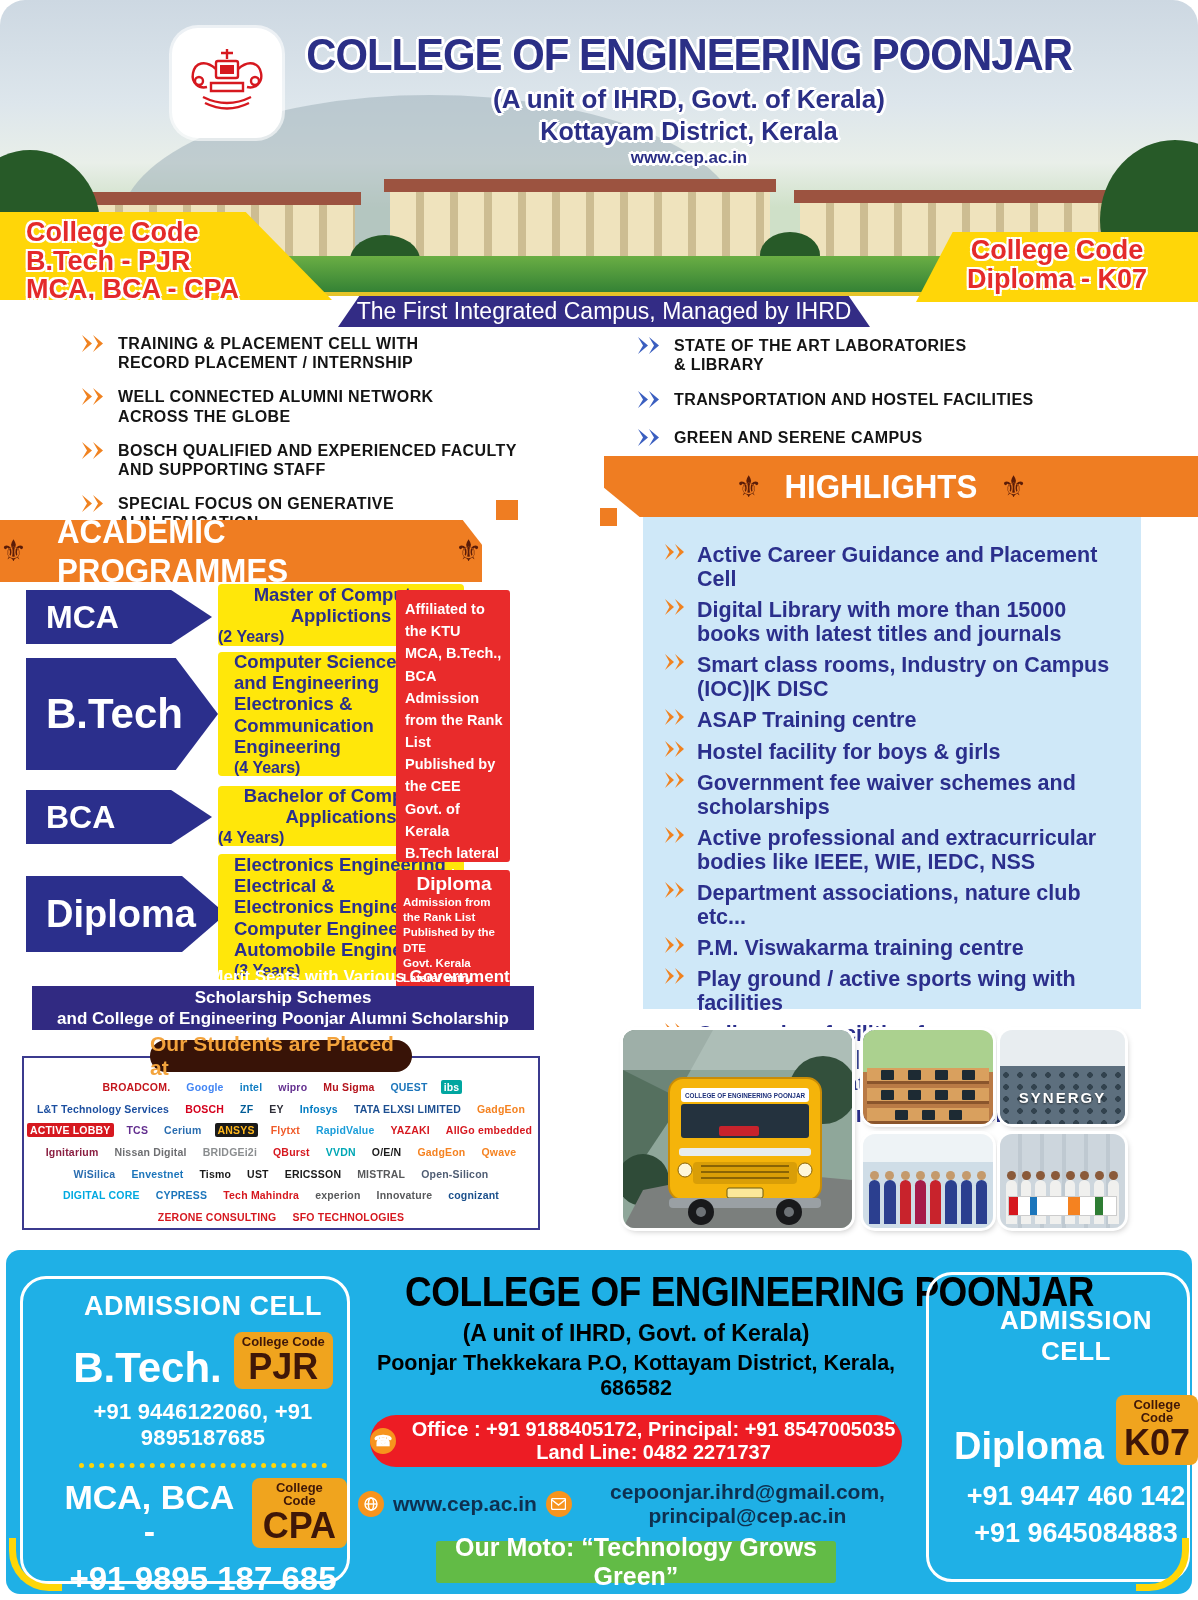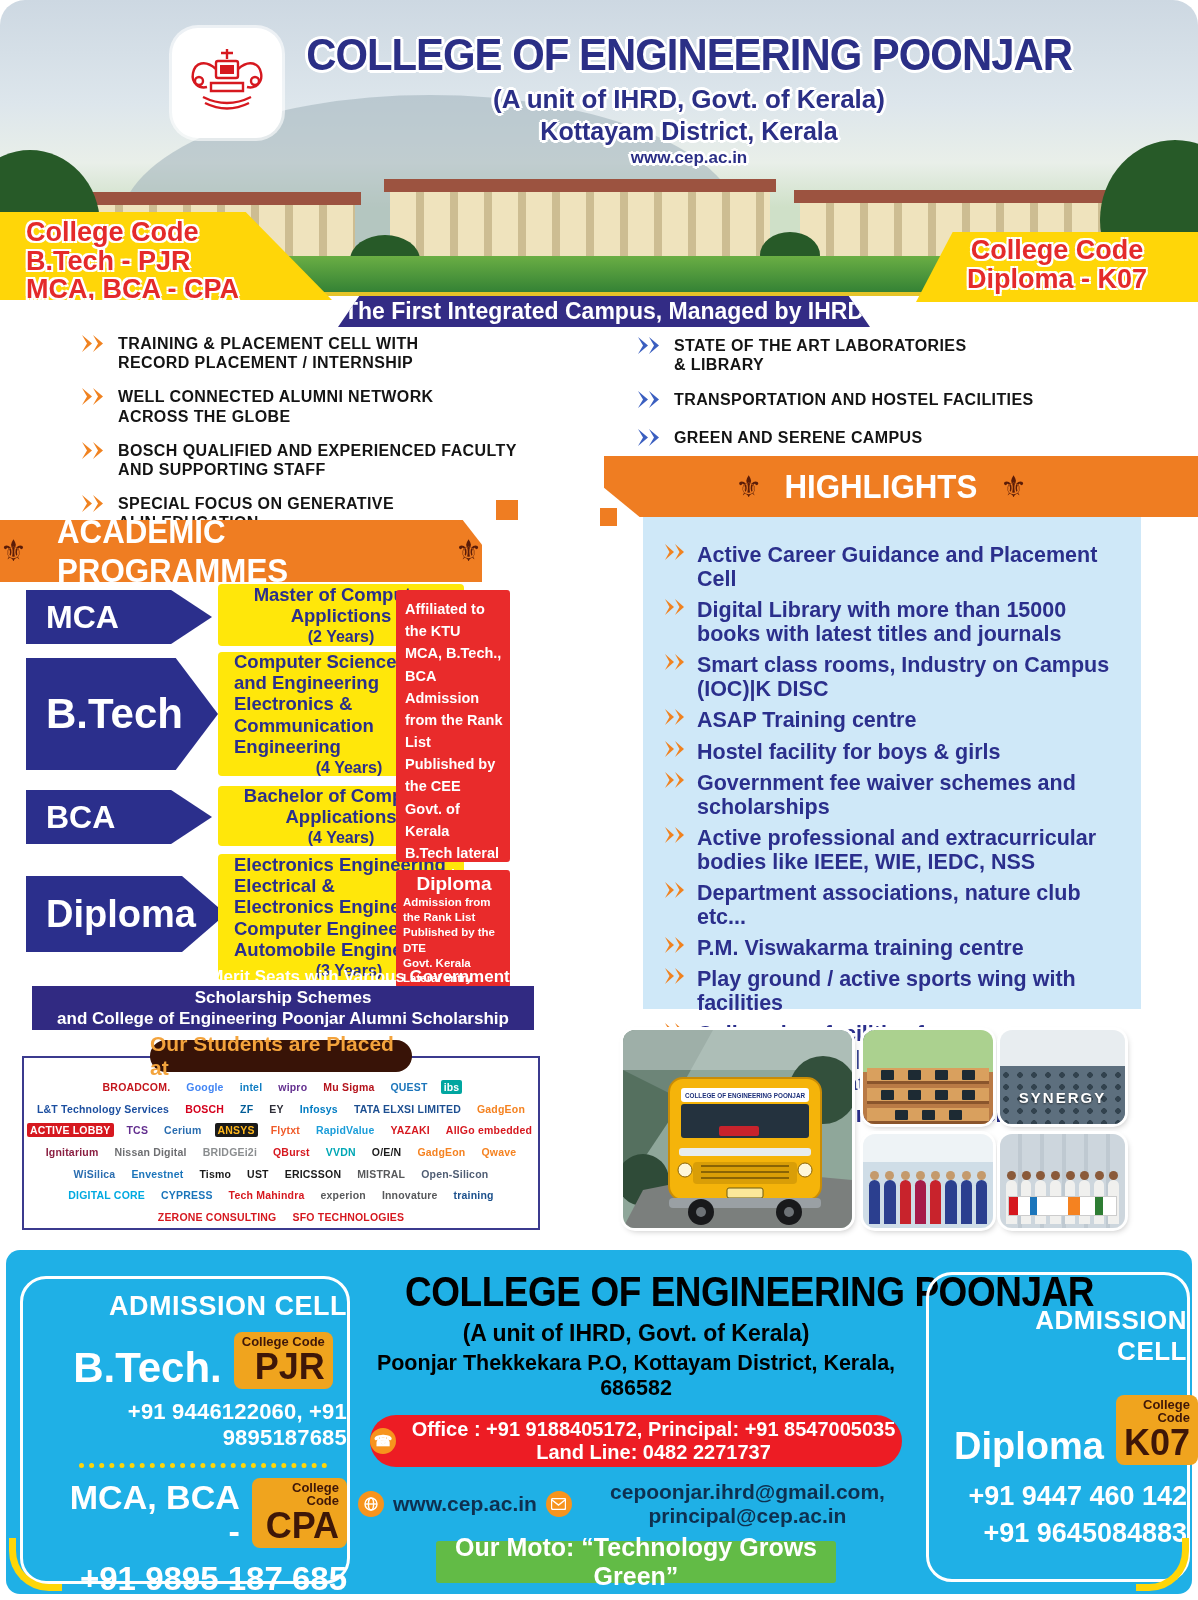--- a/index.html
+++ b/index.html
@@ -35,21 +35,21 @@
   
   .codeL{position:absolute;left:0;top:212px;width:332px;height:88px;background:#ffd608;
          clip-path:polygon(0 0,74% 0,100% 100%,0 100%);padding:6px 0 0 26px;box-sizing:border-box;}
   .codeR{position:absolute;left:916px;top:232px;width:282px;height:70px;background:#ffd608;
          clip-path:polygon(13% 0,100% 0,100% 100%,0 100%);text-align:center;padding-top:4px;box-sizing:border-box;}
   .code-txt{color:#e42a2a;font-weight:900;font-size:27px;line-height:1.06;
             text-shadow:-2px -2px 0 #fff,2px -2px 0 #fff,-2px 2px 0 #fff,2px 2px 0 #fff;}
   
   .banner{position:absolute;left:338px;top:296px;width:532px;height:31px;background:#332c85;
           clip-path:polygon(4% 0,96% 0,100% 100%,0 100%);display:flex;align-items:center;justify-content:center;
-          color:#fff;font-weight:700;font-size:23px;}
+          color:#fff;font-weight:400;font-size:23px;}
   
   .feats{position:absolute;display:flex;flex-direction:column;gap:15px;}
   .featsL{left:82px;top:334px;width:530px;}
   .featsR{left:638px;top:336px;width:560px;gap:16px;}
   .feat{display:flex;gap:12px;align-items:flex-start;}
   .feat-text{font-size:16px;font-weight:900;color:#141414;letter-spacing:.4px;line-height:1.2;white-space:pre-line;}
   .chev{flex:0 0 auto;margin-top:1px;}
   
   .acad-bar{position:absolute;left:0;top:520px;width:482px;height:62px;background:#ef7d22;
             clip-path:polygon(0 0,96% 0,100% 40%,100% 100%,0 100%);
@@ -76,21 +76,21 @@
   .p1{left:26px;top:658px;width:192px;height:112px;font-size:42px;}
   .p2{left:26px;top:790px;width:186px;height:54px;font-size:32px;}
   .p3{left:26px;top:876px;width:200px;height:76px;font-size:38px;}
   .ybox{position:absolute;background:#ffe70a;color:#2b2f8c;border-radius:4px;box-sizing:border-box;
         display:flex;flex-direction:column;justify-content:center;}
   .y0{left:218px;top:584px;width:246px;height:62px;text-align:center;}
   .y1{left:218px;top:652px;width:246px;height:124px;padding-left:16px;}
   .y2{left:218px;top:786px;width:246px;height:60px;text-align:center;}
   .y3{left:218px;top:854px;width:246px;height:126px;padding-left:16px;}
   .y-main{font-size:18.5px;font-weight:800;line-height:1.15;white-space:pre-line;}
-  .y-years{font-size:16px;font-weight:800;margin-top:2px;text-align:center;}
+  .y-years{font-size:16px;font-weight:800;margin-top:2px;text-align:left;}
   .rbox{position:absolute;background:#e92b2b;color:#fff;border-radius:3px;box-sizing:border-box;}
   .r1{left:396px;top:590px;width:114px;height:272px;padding:8px 6px 0 9px;
       font-size:14.5px;font-weight:800;line-height:1.53;white-space:pre-line;}
   .r2{left:396px;top:870px;width:114px;height:118px;padding:3px 5px 0 7px;}
   .r2-title{font-size:19px;font-weight:800;text-align:center;}
   .r2-body{font-size:11.5px;font-weight:700;line-height:1.32;white-space:pre-line;}
   
   .merit{position:absolute;left:32px;top:986px;width:502px;height:44px;background:#312a82;color:#fff;
          display:flex;align-items:center;justify-content:center;text-align:center;
          font-size:17px;font-weight:800;line-height:1.25;white-space:pre-line;}
@@ -122,21 +122,21 @@
   .fig::before{content:"";position:absolute;left:1px;top:-9px;width:9px;height:9px;border-radius:50%;background:#c49a6c;}
   .gradc .fig:nth-child(1),.gradc .fig:nth-child(2),.gradc .fig:nth-child(6),.gradc .fig:nth-child(7),.gradc .fig:nth-child(8){background:#2b3f8f;}
   .gradc .fig:nth-child(3),.gradc .fig:nth-child(5){background:#c8232c;}
   .gradc .fig:nth-child(4){background:#a61b4a;}
   .grpc .fig{background:#f0f0ee;}
   .grpc .fig::before{background:#8a5a3a;}
   .banner-strip{position:absolute;left:8px;right:8px;bottom:12px;height:18px;background:#fff;border:1px solid #ccc;
         background-image:linear-gradient(90deg,#d6181f 0 8%,transparent 8% 20%,#1b75bb 20% 26%,transparent 26% 55%,#f58220 55% 66%,transparent 66% 80%,#2e7d33 80% 88%,transparent 88%);z-index:2;}
   
   .footer{position:absolute;left:6px;top:1250px;width:1186px;height:344px;background:#1fb0e6;border-radius:14px;}
-  .fcard{position:absolute;border:3px solid #fff;border-radius:26px;box-sizing:border-box;text-align:right;color:#fff;padding-left:36px;}
+  .fcard{position:absolute;border:3px solid #fff;border-radius:26px;box-sizing:border-box;text-align:center;color:#fff;padding-left:36px;}
   .fcardL{left:14px;top:26px;width:330px;height:308px;padding-top:12px;}
   .fcardR{left:920px;top:22px;width:264px;height:310px;padding-top:30px;}
   .fc-title{font-size:27px;font-weight:800;letter-spacing:.5px;}
   .prog-row{display:flex;align-items:flex-end;justify-content:center;gap:12px;margin-top:10px;}
   .prog-name{font-size:42px;font-weight:900;line-height:1;}
   .prog-name2{font-size:34px;font-weight:900;line-height:1;}
   .badge{background:#f0a41e;border-radius:8px;padding:3px 8px 4px;color:#3f1708;line-height:1;}
   .badge-label{font-size:13px;font-weight:800;display:block;}
   .badge-code{font-size:36px;font-weight:900;display:block;margin-top:1px;}
   .fphones{font-size:22px;font-weight:800;margin-top:10px;letter-spacing:.2px;}
@@ -657,21 +657,21 @@
       <span class="chip" style="color: rgb(0, 169, 224);">DIGITAL CORE</span>
 
       <span class="chip" style="color: rgb(27, 117, 187);">CYPRESS</span>
 
       <span class="chip" style="color: rgb(214, 24, 31);">Tech Mahindra</span>
 
       <span class="chip" style="color: rgb(88, 89, 91);">experion</span>
 
       <span class="chip" style="color: rgb(88, 89, 91);">Innovature</span>
 
-      <span class="chip" style="color: rgb(26, 79, 139);">training</span>
+      <span class="chip" style="color: rgb(26, 79, 139);">cognizant</span>
 
       <span class="chip" style="color: rgb(214, 24, 31);">ZERONE CONSULTING</span>
 
       <span class="chip" style="color: rgb(214, 24, 31);">SFO TECHNOLOGIES</span>
     </div>
 
   <div class="photo ph-bus">
     <svg width="229" height="198" viewBox="0 0 229 198">
       <rect width="229" height="198" fill="#8fa79a"></rect>
       <polygon points="0,0 90,0 40,90 0,120" fill="#6d8578"></polygon>

